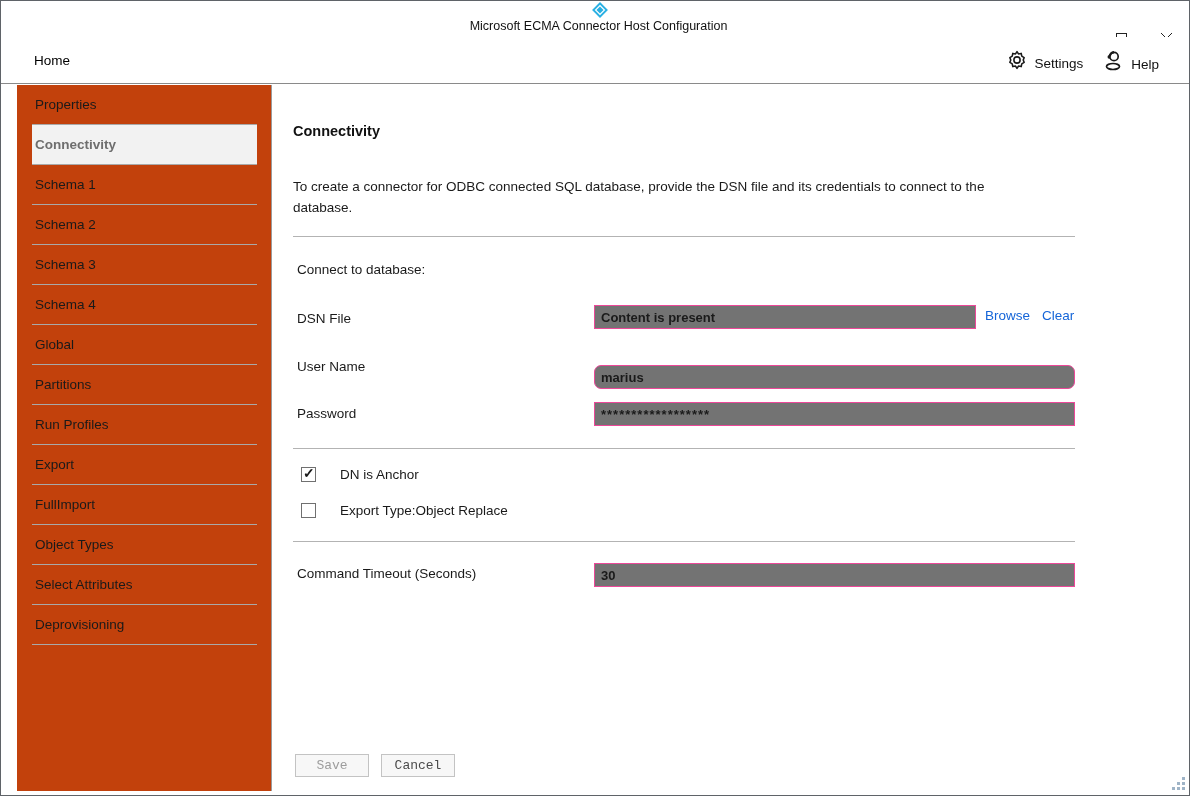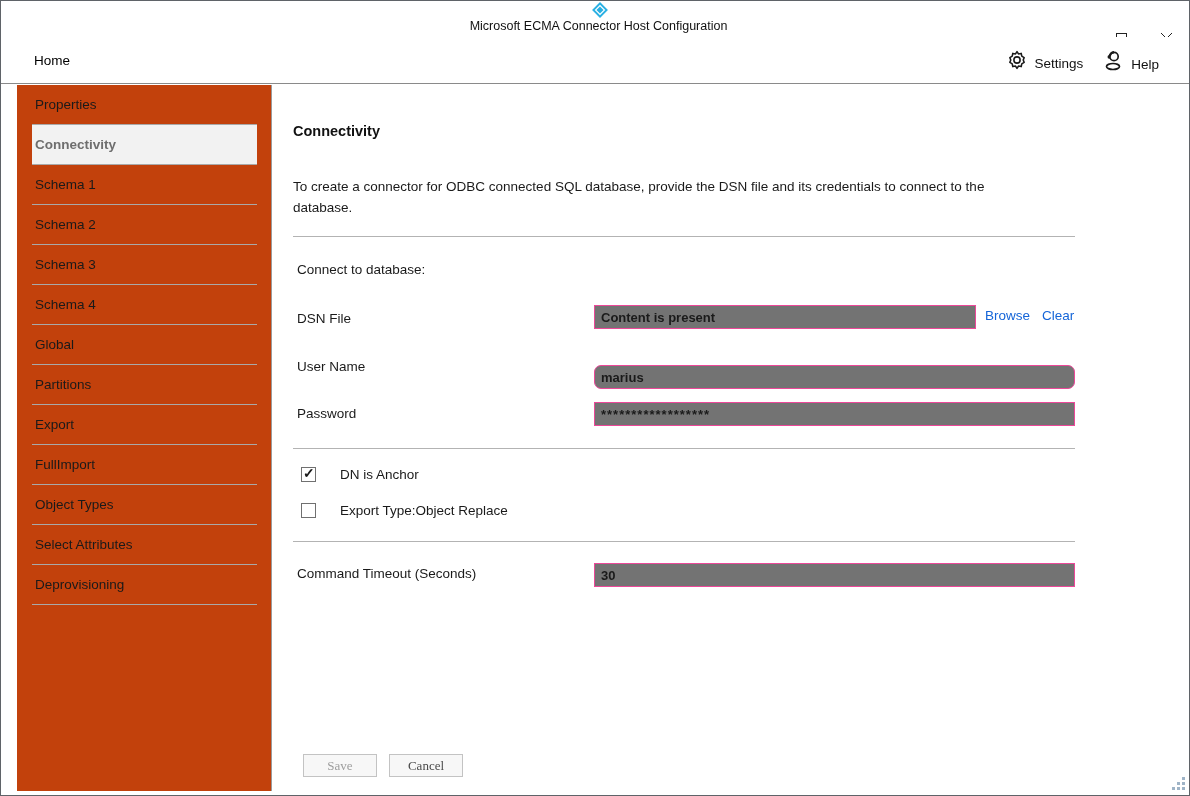--- a/index.html
+++ b/index.html
@@ -43,21 +43,21 @@
   .tb-timeout { top:478px; width:481px; }
   .link { position:absolute; font-size:13.5px; color:#1565d8; cursor:pointer;text-align:center; }
   .link-browse { left:728px; top:223px; }
   .link-clear { left:785px; top:223px; }
   .check-row { position:absolute; left:44px; display:flex; align-items:center; gap:24px; }
   .check-row1 { top:382px; } .check-row2 { top:418px; }
   .checkbox { width:15px; height:15px; border:1px solid #707070; background:#fff; position:relative; flex:0 0 auto; }
   .checkbox.on::after { content:"\2713"; position:absolute; left:1px; top:-3px; font-size:14px; font-weight:bold; color:#1a1a1a; }
   .check-label { font-size:13.5px; color:#1a1a1a; }
   .btn { position:absolute; top:669px; width:74px; height:23px; background:#f7f7f7; border:1px solid #c3c3c3;
-         font-family:Liberation Serif, serif; font-size:13px; text-align:center; line-height:21px; cursor:default;margin-left:8px; }
+         font-family:Liberation Mono, monospace; font-size:13px; text-align:center; line-height:21px; cursor:default; }
   .btn-save { left:38px; color:#9d9d9d; }
   .btn-cancel { left:124px; color:#4a4a4a; }
   
   .bottom-strip { position:absolute; left:0; right:0; top:790px; height:5px; background:#fff; }
   .resize-grip { position:absolute; right:4px; bottom:5px; width:14px; height:14px; }
   .resize-grip i {
     position:absolute; right:0; bottom:0; width:3px; height:3px; background:#9fb4c7;
     box-shadow:-5px 0 0 #9fb4c7, -10px 0 0 #9fb4c7, 0 -5px 0 #9fb4c7, -5px -5px 0 #9fb4c7, 0 -10px 0 #9fb4c7;
   }
 </style>
@@ -122,20 +122,21 @@
 
     <div class="sidebar">
       <div class="nav-item">Properties</div>
       <div class="nav-item on">Connectivity</div>
       <div class="nav-item">Schema 1</div>
       <div class="nav-item">Schema 2</div>
       <div class="nav-item">Schema 3</div>
       <div class="nav-item">Schema 4</div>
       <div class="nav-item">Global</div>
       <div class="nav-item">Partitions</div>
+      <div class="nav-item">Run Profiles</div>
       <div class="nav-item">Export</div>
       <div class="nav-item">FullImport</div>
       <div class="nav-item">Object Types</div>
       <div class="nav-item">Select Attributes</div>
       <div class="nav-item">Deprovisioning</div>
     </div>
 
     <div class="content">
       <div class="page-heading">Connectivity</div>
       <div class="page-desc">To create a connector for ODBC connected SQL database, provide the DSN file and its credentials to connect to the database.</div>

